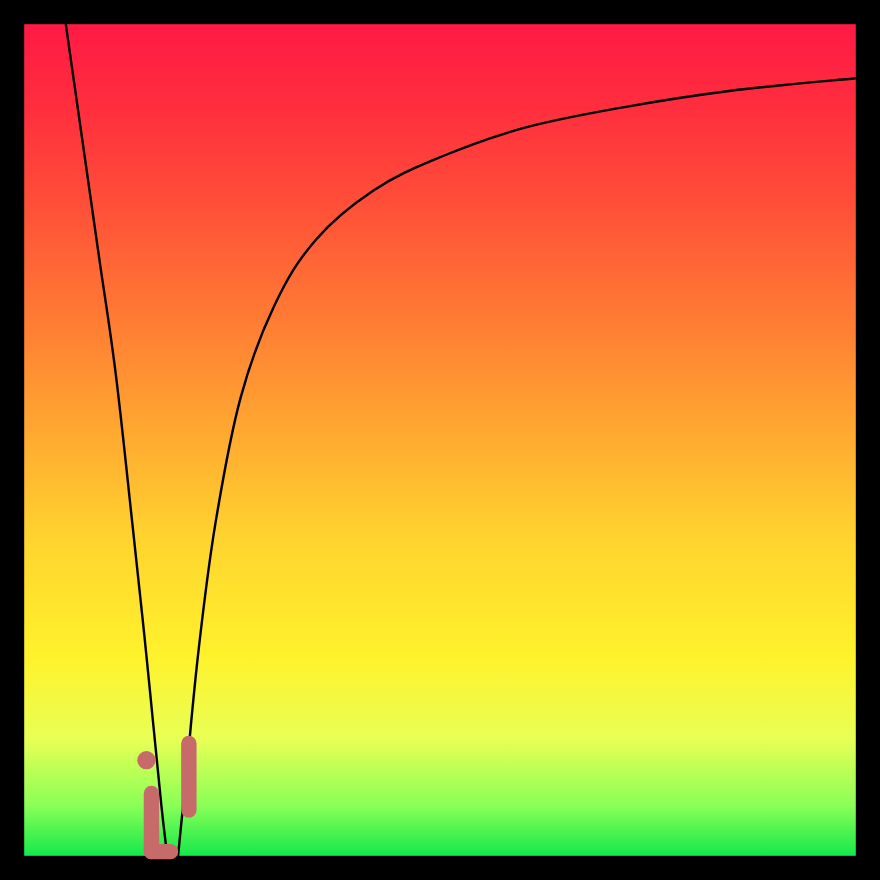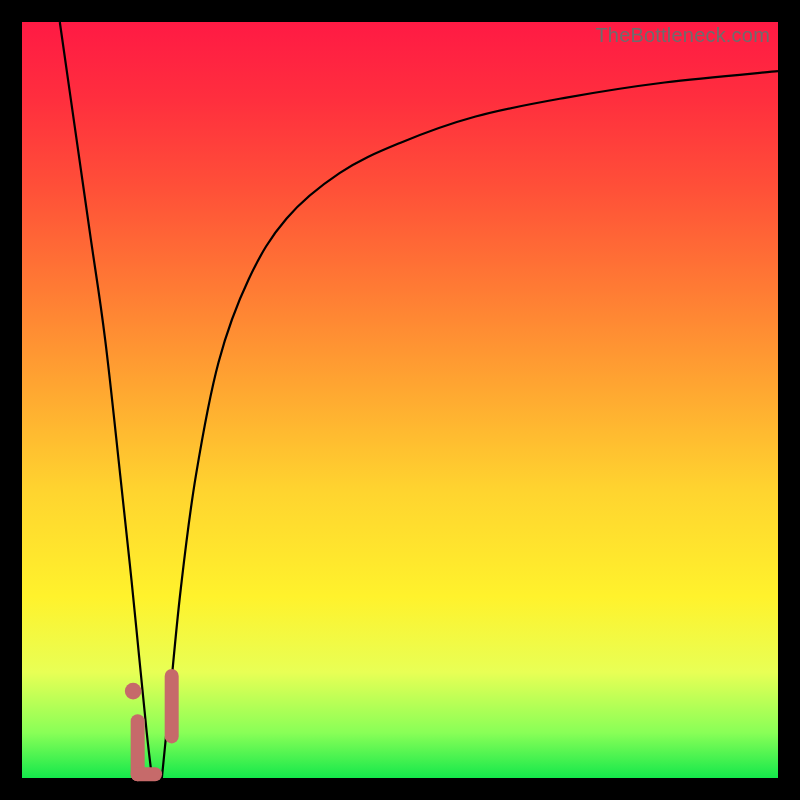--- a/index.html
+++ b/index.html
@@ -67,21 +67,20 @@
     stroke-linecap: round;
     fill: none;
   }
 </style>
 </head>
 <body>
 
 <div class="outer">
   <div class="plot">
 
-    <div class="watermark">TheBottleneck.com</div>
 
     <svg class="curves" viewBox="0 0 756 756" preserveAspectRatio="none">
       <path id="left-branch" class="curve" d="M 37.800000000000004 0 C 40.52160000000001 19.051200000000005, 47.476800000000004 67.73760000000001, 52.92 105.84000000000003 C 58.3632 143.94240000000005, 62.596799999999995 173.57760000000007, 68.03999999999999 211.68000000000006 C 73.4832 249.78240000000005, 77.71679999999999 273.97440000000006, 83.16 317.52000000000004 C 88.6032 361.0656, 93.5172 410.0544, 98.28 453.59999999999997 C 103.0428 497.14559999999994, 106.21799999999999 526.7808, 109.61999999999999 559.44 C 113.02199999999999 592.0992000000001, 114.45839999999998 607.824, 117.17999999999999 635.04 C 119.9016 662.256, 122.42664 688.8672, 124.74000000000001 710.64 C 127.05336000000001 732.4128, 129.07943999999998 747.8352, 130.03199999999998 756"></path>
       <path id="right-branch" class="curve" d="M 139.85999999999999 756 C 141.2208 742.392, 144.01800000000003 714.42, 147.42000000000002 680.4 C 150.822 646.38, 153.9972 607.824, 158.76 567 C 163.5228 526.176, 167.076 494.424, 173.88 453.59999999999997 C 180.684 412.77599999999995, 187.0344 375.5808, 196.56 340.2 C 206.0856 304.81919999999997, 214.5528 282.89519999999993, 226.79999999999998 257.03999999999996 C 239.04719999999998 231.18479999999997, 248.27039999999997 215.61120000000005, 264.59999999999997 196.56000000000006 C 280.92959999999994 177.50880000000006, 297.10799999999995 164.80799999999994, 317.52 151.19999999999993 C 337.932 137.59199999999993, 353.5056 131.16600000000003, 378 120.96000000000004 C 402.4944 110.75400000000005, 423.6624 102.6648, 453.59999999999997 94.5 C 483.53759999999994 86.3352, 510.29999999999995 81.72360000000002, 544.3199999999999 75.60000000000002 C 578.3399999999999 69.47640000000003, 604.4976 65.24280000000003, 642.6 60.48000000000002 C 680.7024 55.71720000000001, 735.588 51.18119999999999, 756 49.139999999999986"></path>
       <g id="markers">
           <circle class="marker" cx="111.13199999999999" cy="669.06" r="8.316"></circle>
           <line class="marker-line" x1="115.66799999999999" x2="115.66799999999999" y1="699.3" y2="752.22" stroke-width="14.363999999999999"></line>
           <line class="marker-line" x1="115.66799999999999" x2="133.056" y1="752.22" y2="752.22" stroke-width="14.363999999999999"></line>
           <line class="marker-line" x1="149.68800000000002" x2="149.68800000000002" y1="653.94" y2="714.42" stroke-width="14.363999999999999"></line>
         </g>

